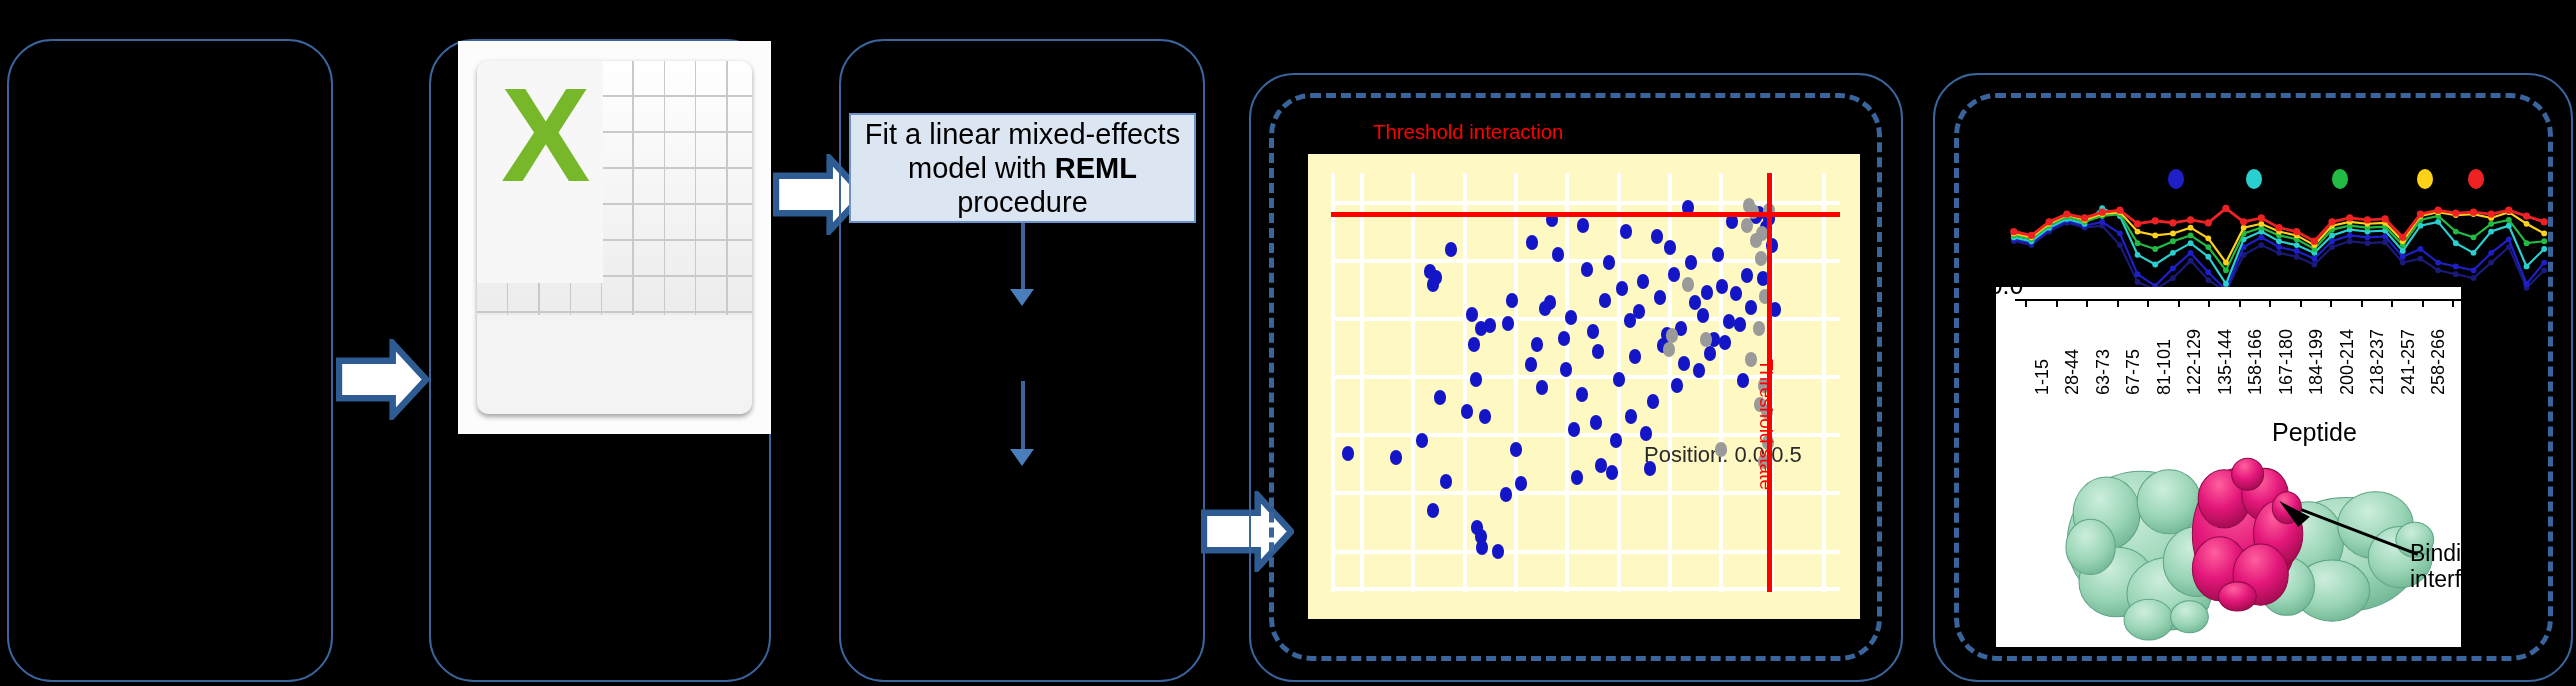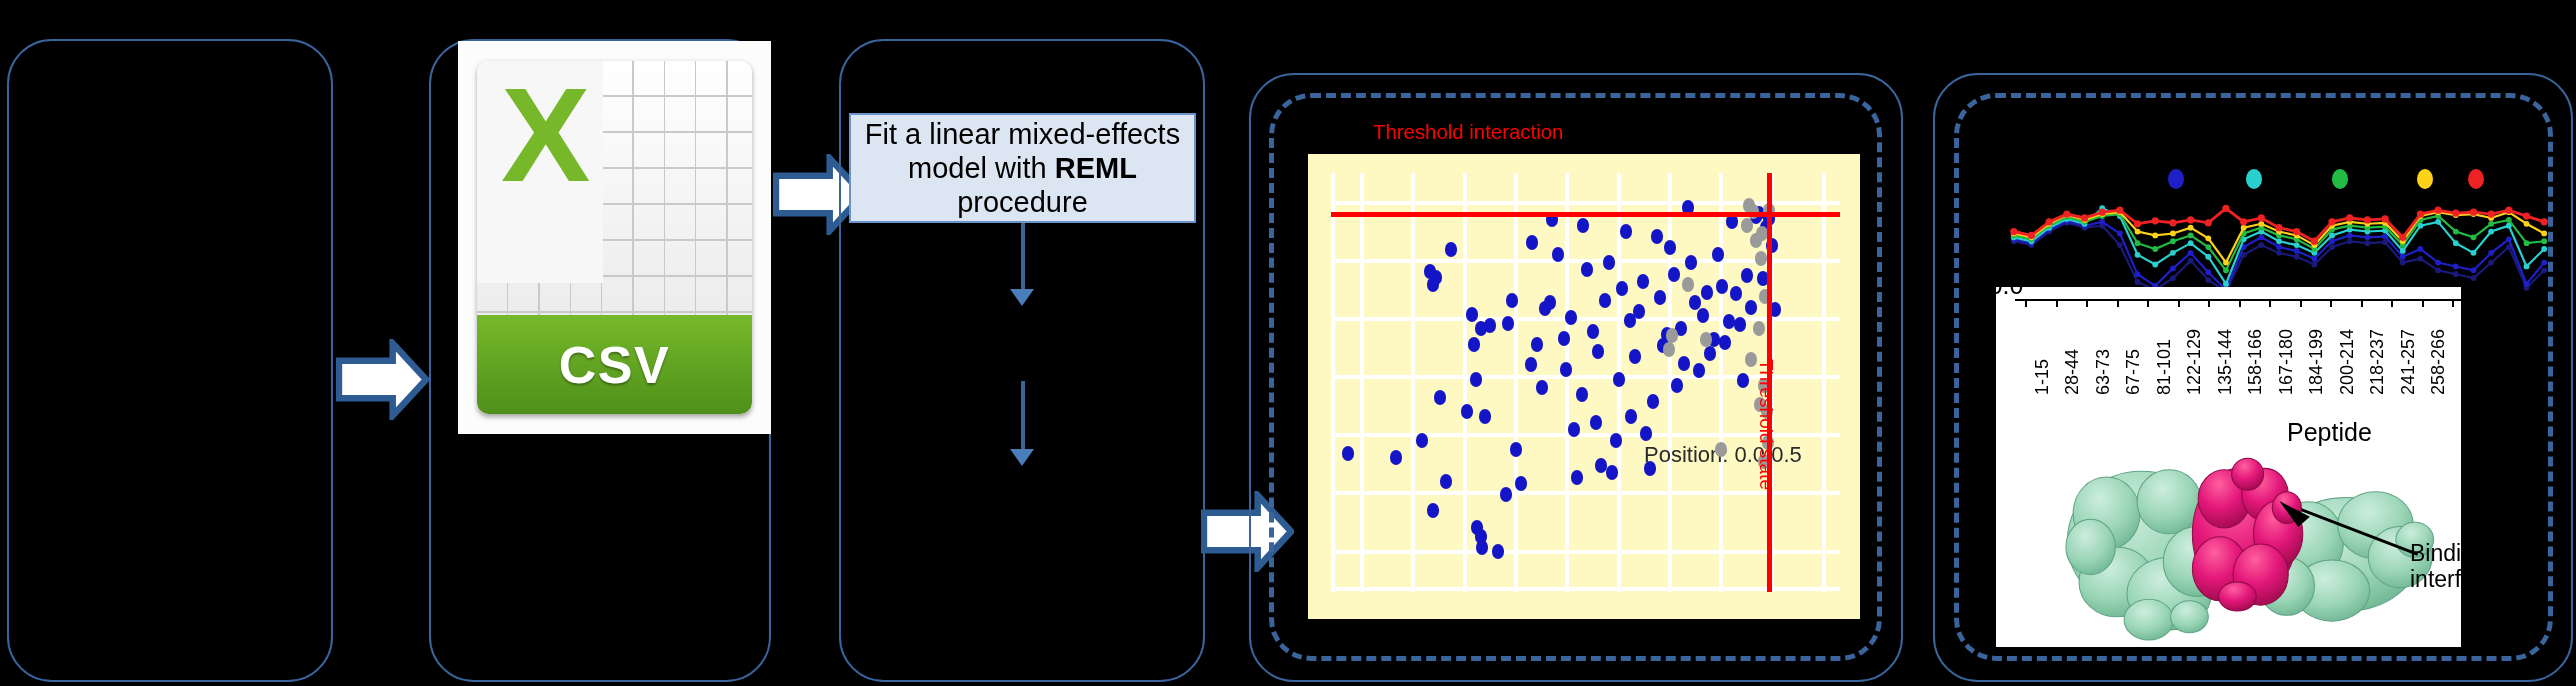--- a/index.html
+++ b/index.html
@@ -100,21 +100,20 @@
 
   <div class="csv-icon" style="left:458px;top:41px;width:313px;height:0;"></div>
 
   <div class="csv-icon" style="left:458px;top:41px;width:313px;height:0px;"></div>
 
   <div class="csv-icon" style="left:458px;top:41px;width:313px;height:393px;background:#fcfcfc;">
     <div class="csv-card">
       <div class="csv-grid"></div>
       <div class="csv-grid-mask"></div>
       <div class="csv-x">X</div>
-      <div class="csv-band">CSV</div>
     </div>
   </div>
 
   <div class="block-arrow" style="left:773px;top:154px;width:93px;height:81px;">
     <svg viewBox="0 0 128 112" preserveAspectRatio="none">
       <polygon points="4,30 78,30 78,6 124,56 78,106 78,82 4,82" fill="#ffffff" stroke="#2d5b92" stroke-width="9"></polygon>
     </svg>
   </div>
 
   <div class="panel" style="left:839px;top:39px;width:366px;height:643px;"></div>
@@ -531,21 +530,21 @@
         <div class="axis-tick" style="left: 365px; top: 11.6px;"></div>
         <div class="pep-label" style="left: 371px; top: 108px;">218-237</div>
         <div class="axis-tick" style="left: 395px; top: 11.6px;"></div>
         <div class="pep-label" style="left: 402px; top: 108px;">241-257</div>
         <div class="axis-tick" style="left: 426px; top: 11.6px;"></div>
         <div class="pep-label" style="left: 432px; top: 108px;">258-266</div>
         <div class="axis-tick" style="left: 456px; top: 11.6px;"></div>
         <div class="pep-label" style="left: 463px; top: 108px;">277-284</div>
       </div>
 
-    <div class="axis-title" style="left:291px;top:131px;text-align:center;">Peptide</div>
+    <div class="axis-title" style="left:276px;top:131px;text-align:center;">Peptide</div>
 
     <div class="protein" style="left:51px;top:145px;width:407px;height:211px;">
       <svg viewBox="0 0 560 290" preserveAspectRatio="none">
         <defs>
           <radialGradient id="gGreen" cx="40%" cy="30%" r="75%">
             <stop offset="0%" stop-color="#cdeedd"></stop>
             <stop offset="60%" stop-color="#9ad5b6"></stop>
             <stop offset="100%" stop-color="#6fb693"></stop>
           </radialGradient>
           <radialGradient id="gPink" cx="40%" cy="25%" r="75%">

